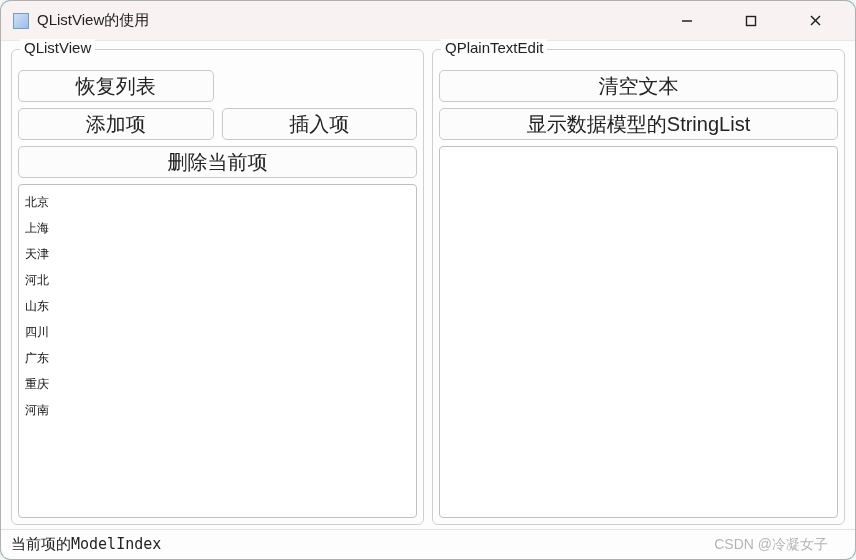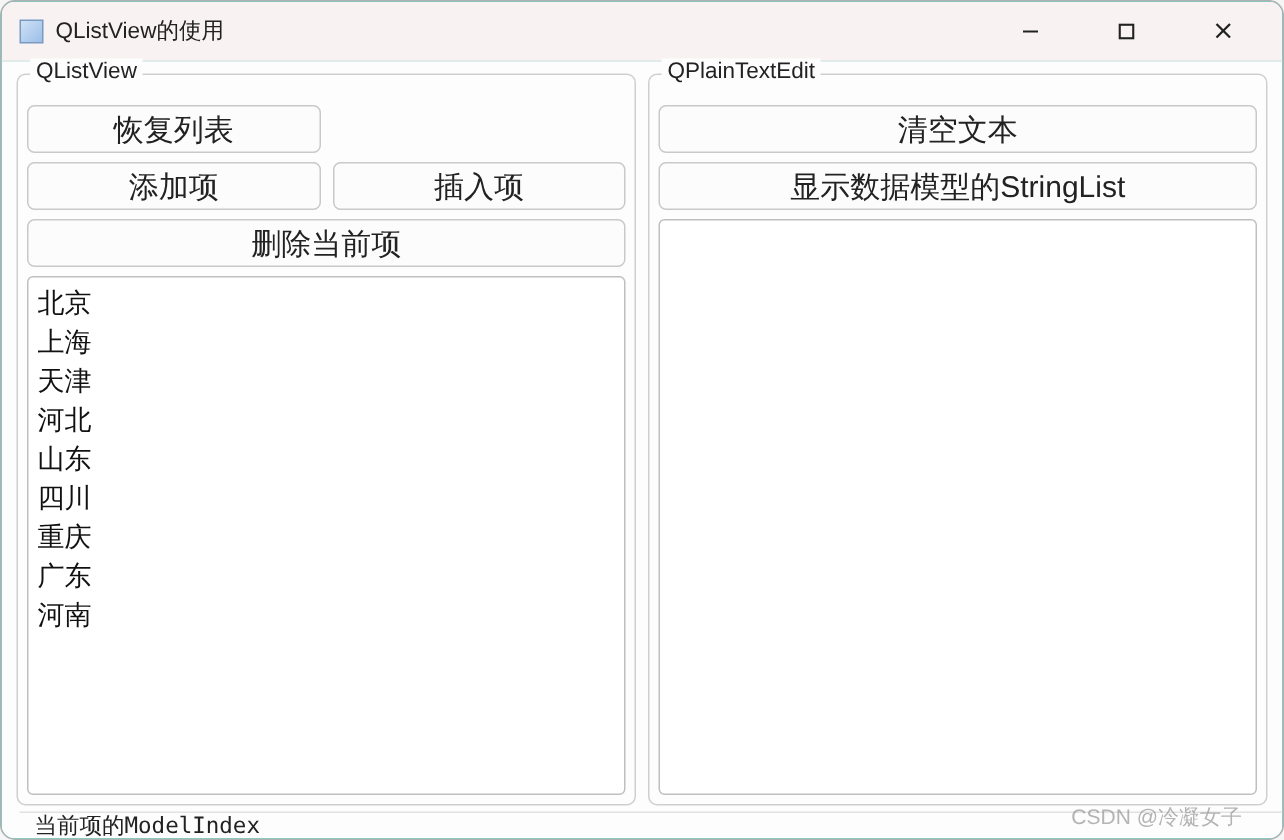--- a/index.html
+++ b/index.html
@@ -110,48 +110,47 @@
       cursor: default;
       font-family: inherit;
     }
     .listview {
       flex: 1;
       border: 1px solid #bfbfbf;
       border-radius: 4px;
       background: #fff;
       padding: 4px 6px;
       overflow: auto;
-      font-size: 18px;
+      font-size: 12px;
       line-height: 26px;
       color: #111;
       font-family: "SimSun","Microsoft YaHei",serif;
     }
     .listitem {
       white-space: nowrap;
     }
     .plaintextedit {
       flex: 1;
       border: 1px solid #bfbfbf;
       border-radius: 4px;
       background: #fff;
       padding: 4px 6px;
       overflow: auto;
       font-size: 15px;
       color: #111;
     }
     .statusbar {
-      height: 18px;
+      height: 30px;
       border-top: 1px solid #e2e2e2;
       padding: 0 10px;
       display: flex;
       align-items: center;
       font-size: 15px;
       color: #222;
       font-family: "SimSun","Microsoft YaHei",monospace;
-      margin-left: 12px;
     }
     .watermark {
       position: fixed;
       right: 28px;
       bottom: 6px;
       font-size: 14px;
       color: rgba(120,120,120,0.55);
       font-family: Liberation Sans, sans-serif;
       pointer-events: none;
     }
@@ -200,22 +199,22 @@
           <button class="qbtn">删除当前项</button>
         </div>
 
         <div class="listview" id="listview">
             <div class="listitem">北京</div>
             <div class="listitem">上海</div>
             <div class="listitem">天津</div>
             <div class="listitem">河北</div>
             <div class="listitem">山东</div>
             <div class="listitem">四川</div>
+            <div class="listitem">广东</div>
             <div class="listitem">重庆</div>
-            <div class="listitem">广东</div>
             <div class="listitem">河南</div>
           </div>
       </div>
 
       <div class="groupbox">
         <div class="groupbox-title">QPlainTextEdit</div>
 
         <div class="btn-row">
           <button class="qbtn">清空文本</button>
         </div>

